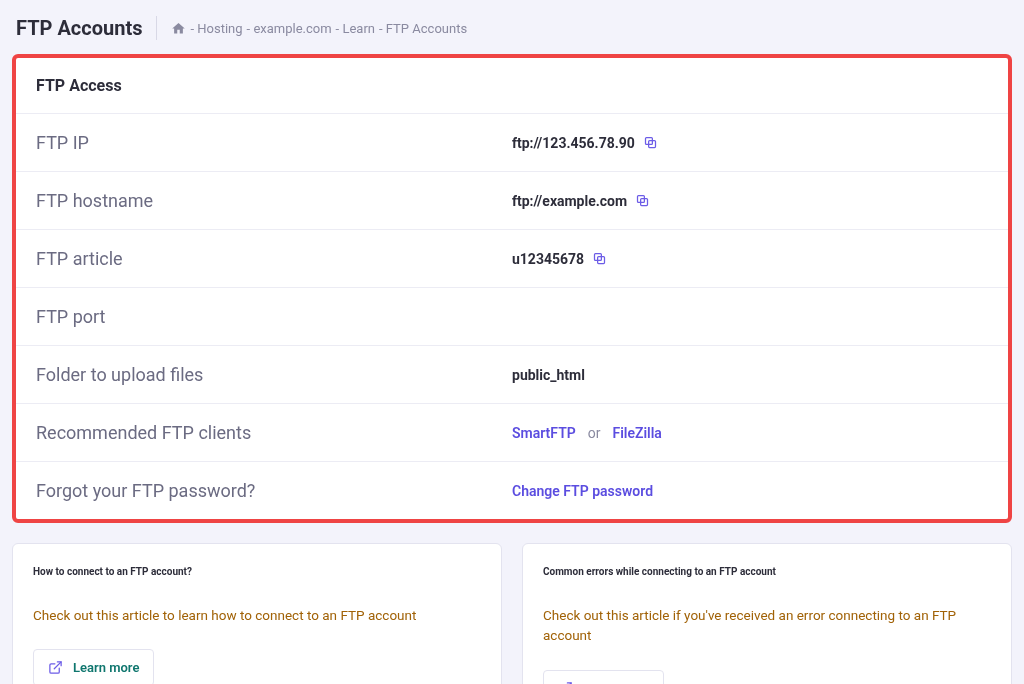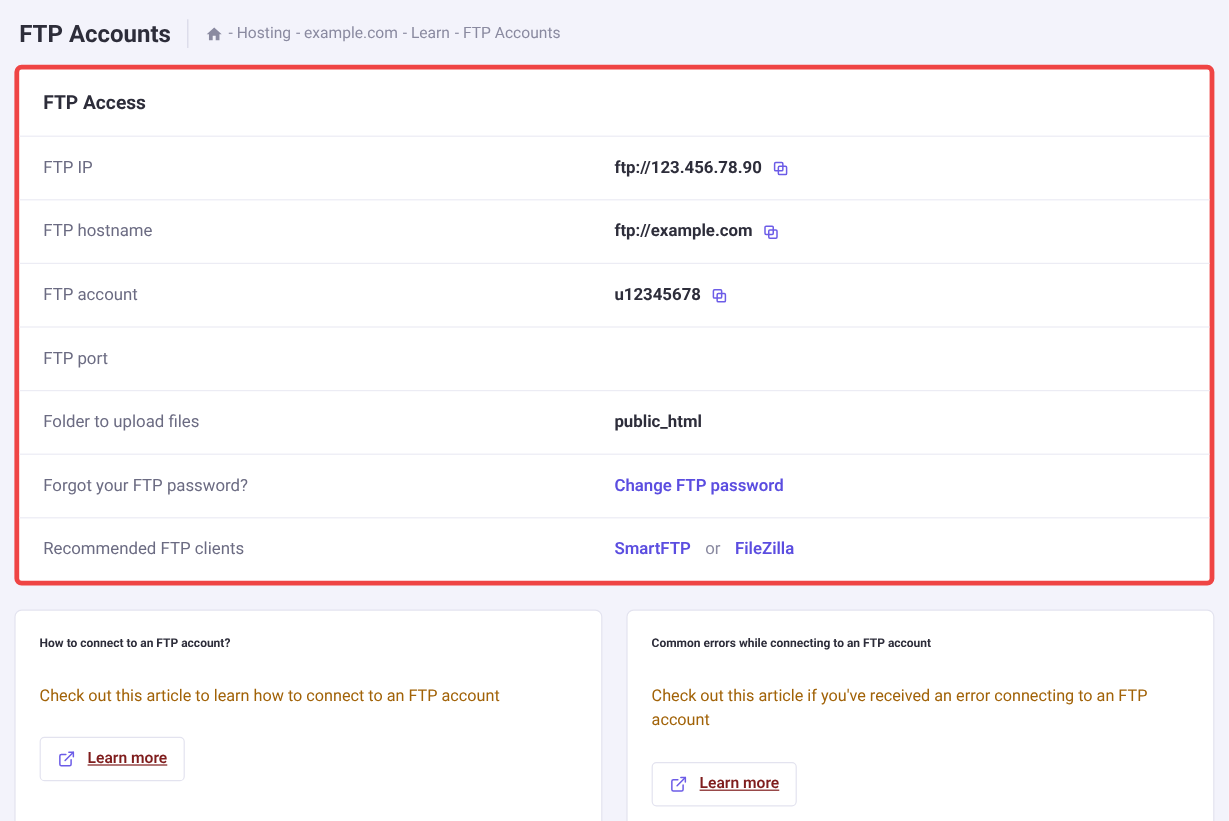--- a/index.html
+++ b/index.html
@@ -48,21 +48,21 @@
   .row {
     display: flex;
     align-items: center;
     padding: 18px 20px;
     border-bottom: 1px solid #ececf4;
   }
   .row:last-child { border-bottom: none; }
   .row-label {
     flex: 1 1 50%;
     color: #6b6b82;
-    font-size: 14px;
+    font-size: 18px;
   }
   .row-value {
     flex: 1 1 50%;
     color: #2d2d3a;
     font-size: 14px;
     font-weight: 700;
     display: flex;
     align-items: center;
     gap: 8px;
     text-align: right;
@@ -111,21 +111,21 @@
     display: inline-flex;
     align-items: center;
     gap: 10px;
     border: 1px solid #e3e3ef;
     border-radius: 4px;
     padding: 10px 14px;
     background:#fff;
     cursor:pointer;
   }
   .learn-btn .icon { color:#6c5ce7; display:inline-flex; }
-  .learn-btn .lbl { color:#7f1d1d; font-weight:600; font-size:13px;text-decoration:underline; }
+  .learn-btn .lbl { color:#0f766e; font-weight:600; font-size:13px; }
 </style>
 </head>
 <body>
 
 <div class="header">
   <div class="page-title">FTP Accounts</div>
   <div class="breadcrumb">
     <span class="home-icon">
       <svg width="15" height="15" viewBox="0 0 24 24" fill="#8a8aa0">
           <path d="M10 20v-6h4v6h5v-8h3L12 3 2 12h3v8z"></path>
@@ -161,21 +161,21 @@
       <span class="copy-btn">
         <svg width="15" height="15" viewBox="0 0 24 24" fill="none" stroke="currentColor" stroke-width="2">
             <rect x="9" y="9" width="11" height="11" rx="1.5"></rect>
             <rect x="4" y="4" width="11" height="11" rx="1.5"></rect>
           </svg>
       </span>
     </div>
   </div>
 
   <div class="row">
-    <div class="row-label">FTP account</div>
+    <div class="row-label">FTP article</div>
     <div class="row-value">
       <span class="plain">u12345678</span>
       <span class="copy-btn">
         <svg width="15" height="15" viewBox="0 0 24 24" fill="none" stroke="currentColor" stroke-width="2">
             <rect x="9" y="9" width="11" height="11" rx="1.5"></rect>
             <rect x="4" y="4" width="11" height="11" rx="1.5"></rect>
           </svg>
       </span>
     </div>
   </div>
@@ -185,32 +185,32 @@
   </div>
 
   <div class="row">
     <div class="row-label">Folder to upload files</div>
     <div class="row-value">
       <span class="plain">public_html</span>
     </div>
   </div>
 
   <div class="row">
-    <div class="row-label">Forgot your FTP password?</div>
-    <div class="row-value">
-      <span class="link">Change FTP password</span>
-    </div>
-  </div>
-
-  <div class="row">
     <div class="row-label">Recommended FTP clients</div>
     <div class="row-value">
       <span class="link">SmartFTP</span>
       <span class="or-sep">or</span>
       <span class="link">FileZilla</span>
+    </div>
+  </div>
+
+  <div class="row">
+    <div class="row-label">Forgot your FTP password?</div>
+    <div class="row-value">
+      <span class="link">Change FTP password</span>
     </div>
   </div>
 </div>
 
 <div class="cards-grid">
   <div class="info-card">
     <div class="info-title">How to connect to an FTP account?</div>
     <div class="info-desc">Check out this article to learn how to connect to an FTP account</div>
     <div class="learn-btn">
       <span class="icon">

